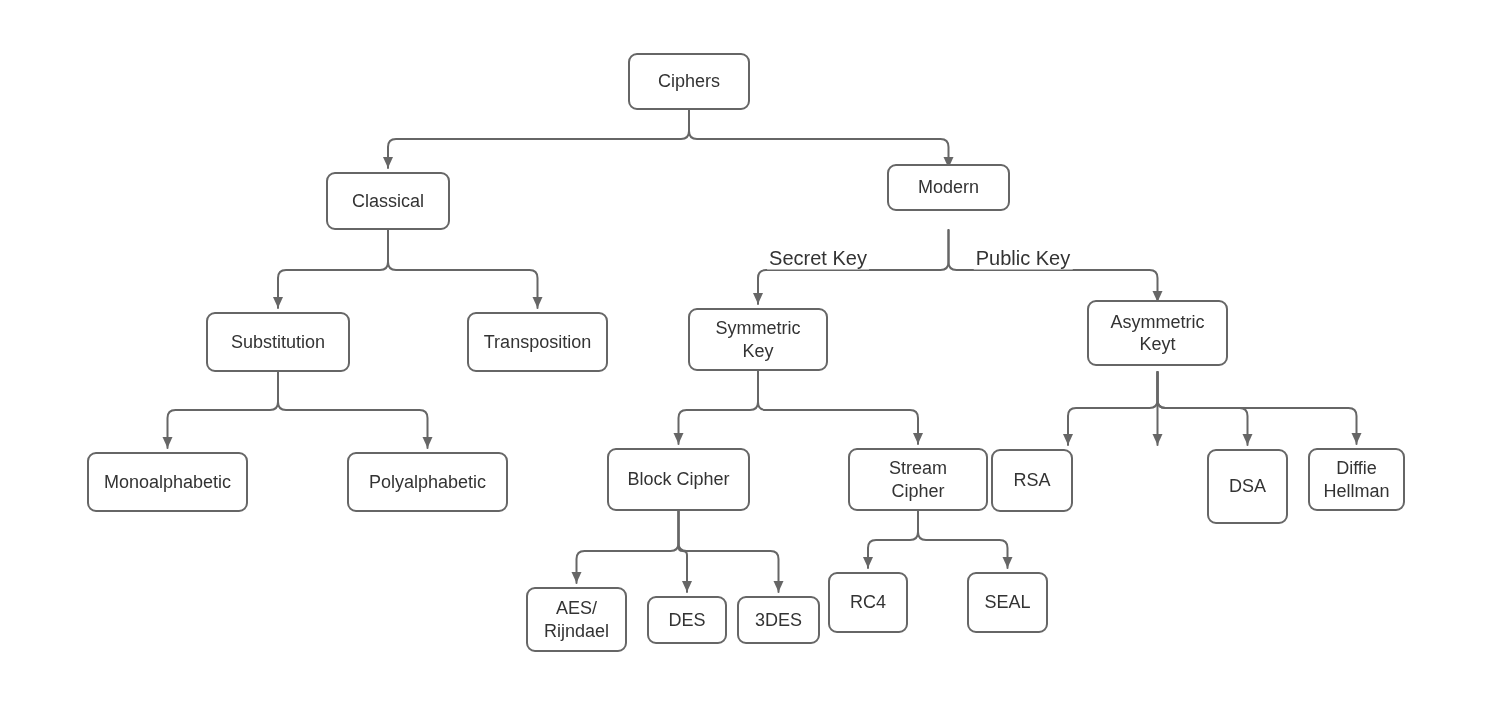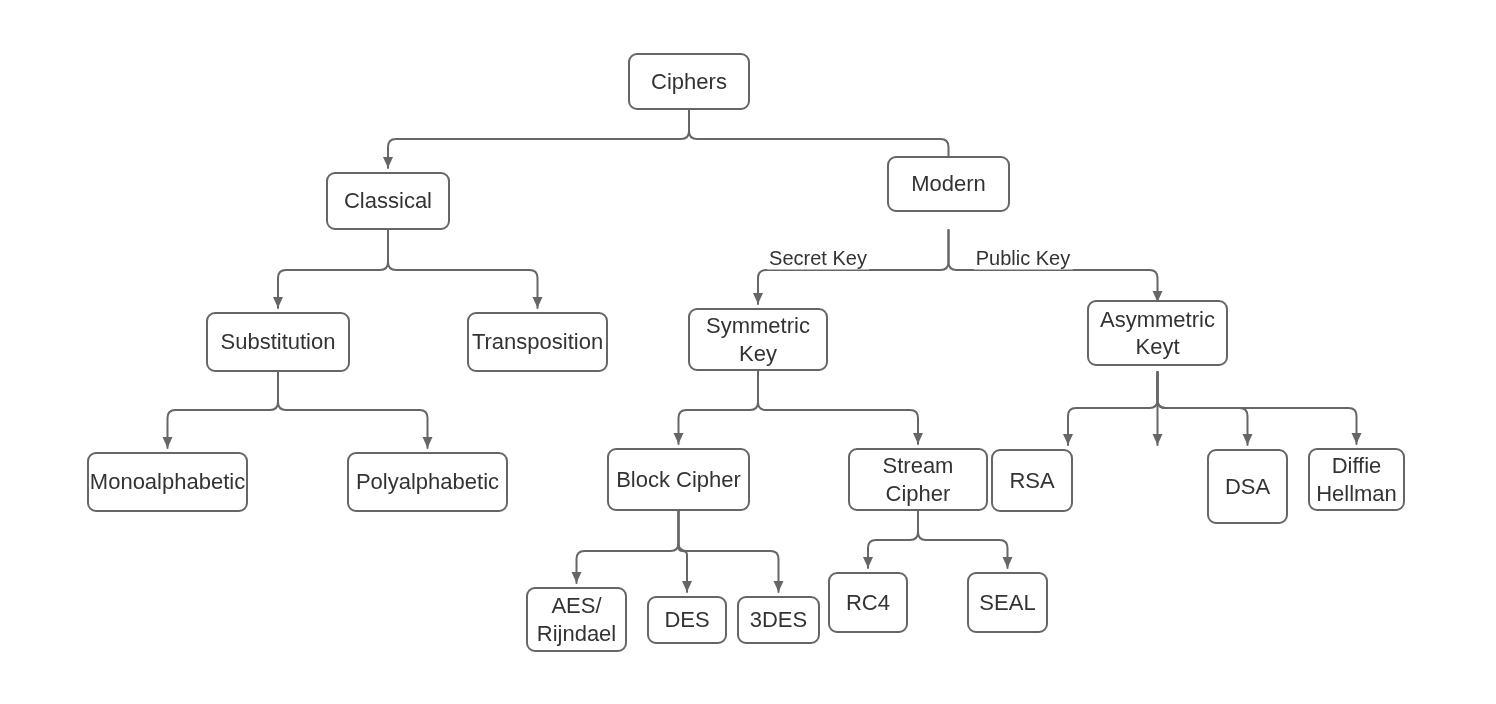--- a/index.html
+++ b/index.html
@@ -37,21 +37,21 @@
     position: absolute;
     box-sizing: border-box;
     background: var(--box-fill);
     border: 2.5px solid var(--box-border);
     border-radius: 9px;
     display: flex;
     align-items: center;
     justify-content: center;
     text-align: center;
     color: var(--text);
-    font-size: 22px;
+    font-size: 18px;
     line-height: 1.25;
   }
   .node span { white-space: pre-line; }
   .edge-label {
     position: absolute;
     transform: translate(-50%, -50%);
     color: var(--text);
     font-size: 20px;
     white-space: nowrap;
     background: #ffffff;
@@ -97,21 +97,21 @@
     <path marker-end="url(#arrowhead)" d="M1157.5,372 V400 Q1157.5,408 1165.5,408 H1239.5 Q1247.5,408 1247.5,416 V445"></path>
     <path marker-end="url(#arrowhead)" d="M1157.5,372 V400 Q1157.5,408 1165.5,408 H1348.5 Q1356.5,408 1356.5,416 V444"></path>
   </svg>
 
   <div class="node" style="left:628px;top:53px;width:122px;height:57px">
     <span>Ciphers</span>
   </div>
   <div class="node" style="left:326px;top:172px;width:124px;height:58px">
     <span>Classical</span>
   </div>
-  <div class="node" style="left:887px;top:156px;width:123px;height:56px">
+  <div class="node" style="left:887px;top:164px;width:123px;height:47px">
     <span>Modern</span>
   </div>
   <div class="node" style="left:206px;top:312px;width:144px;height:60px">
     <span>Substitution</span>
   </div>
   <div class="node" style="left:467px;top:312px;width:141px;height:60px">
     <span>Transposition</span>
   </div>
   <div class="node" style="left:688px;top:308px;width:140px;height:63px">
     <span>Symmetric

